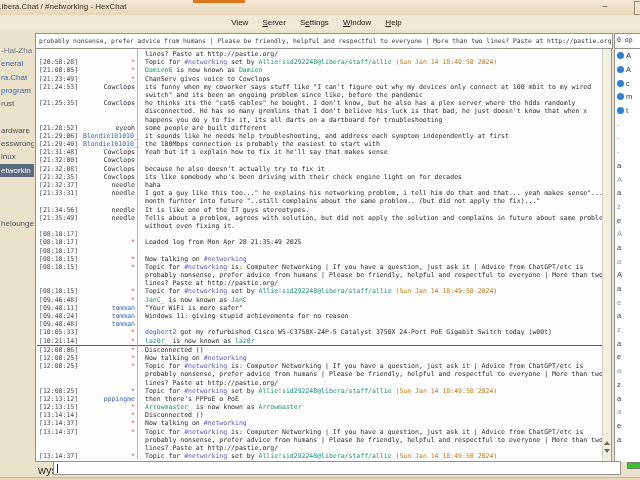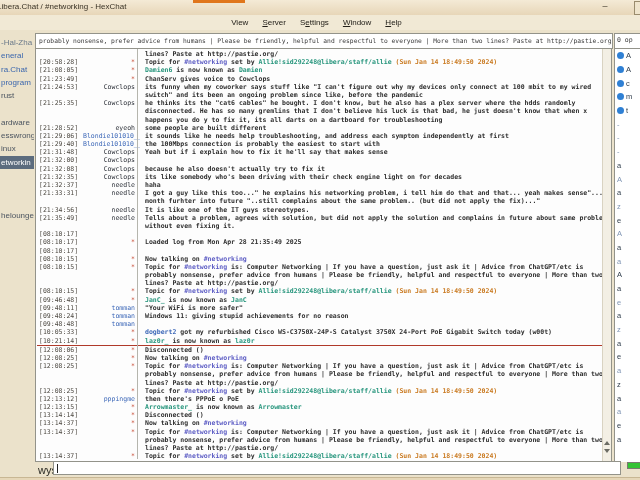--- a/index.html
+++ b/index.html
@@ -12,21 +12,21 @@
   .orange-edge{position:absolute;left:193px;top:0;width:52px;height:3px;background:#e0761c;}
   .minbtn{position:absolute;left:597px;top:1px;width:16px;height:12px;font-size:9px;
     color:#4a4436;text-align:center;line-height:10px;}
   .maxbtn{position:absolute;left:634px;top:1px;width:6px;height:12px;border:1px solid #9a8b6d;background:#efe4cc;}
   
   .menubar{position:absolute;left:0;top:15px;width:640px;height:15px;background:#f1e9d5;
     display:flex;align-items:center;justify-content:center;}
   .menubar-inner{display:flex;margin-left:-7px;}
   .menuitem{font-size:8px;color:#23201a;padding:2px 7px;white-space:nowrap;}
   
-  .tree{position:absolute;left:0;top:36px;width:34px;}
+  .tree{position:absolute;left:0;top:44px;width:34px;}
   .titem{height:13.3px;line-height:13.3px;font-size:8px;white-space:nowrap;overflow:hidden;padding-left:1px;}
   .tspacer{height:13.3px;}
   .t-net{color:#6b7a8a;}
   .t-blue{color:#3a66ad;}
   .t-gray{color:#4c5560;}
   .t-orange{color:#bf5a2e;padding-left:40px;}
   .t-sel{background:#5c6c7e;color:#ffffff;}
   
   .topicbar{position:absolute;left:35px;top:33px;width:576px;height:14px;background:#fff;
     border:1px solid #93938a;overflow:hidden;}
@@ -38,21 +38,21 @@
     line-height:13px;color:#3a3a3a;padding-left:2px;overflow:hidden;white-space:nowrap;}
   
   .chatpanel{position:absolute;left:35px;top:48px;width:577px;height:414px;background:#fdfdfd;
     border:1px solid #93938a;box-sizing:border-box;}
   .chatmsgs{position:absolute;left:1px;top:1px;width:566px;height:410px;overflow:hidden;}
   .nick-sep{position:absolute;left:101px;top:0;width:1px;height:410px;background:#b5b5ad;}
   .crow{display:flex;height:8.2px;line-height:8.35px;font-family:"DejaVu Sans Mono",monospace;
     font-size:6.5px;white-space:pre;}
   .ctime{flex:0 0 44px;padding-left:2px;color:#4e4a43;overflow:hidden;}
   .cnick{flex:0 0 52px;text-align:right;padding-right:5px;overflow:hidden;}
-  .cmsg{flex:1;padding-left:5px;overflow:hidden;font-weight:bold;}
+  .cmsg{flex:1;padding-left:5px;overflow:hidden;}
   .n-k{color:#2c3038;} .n-b{color:#3d68b8;} .n-r{color:#c23b22;}
   .c-d{color:#2e2e2e;} .c-c{color:#5c5cc4;} .c-h{color:#26957c;} .c-o{color:#c9791f;} .c-b{color:#3d68b8;}
   .marker{height:1px;background:#b03a2a;}
   .chat-scroll{position:absolute;right:0;top:0;width:8px;height:412px;background:#f3efe4;border-left:1px solid #d9d3c2;}
   .sarrow{position:absolute;left:1px;width:0;height:0;border-left:3px solid transparent;border-right:3px solid transparent;}
   .sarrow.up{bottom:16px;border-bottom:4px solid #6b6b63;}
   .sarrow.dn{bottom:8px;border-top:4px solid #6b6b63;}
   
   .userlist{position:absolute;left:614px;top:48px;width:26px;height:414px;background:#fff;
     border-top:1px solid #93938a;border-left:1px solid #93938a;box-sizing:border-box;overflow:hidden;}

